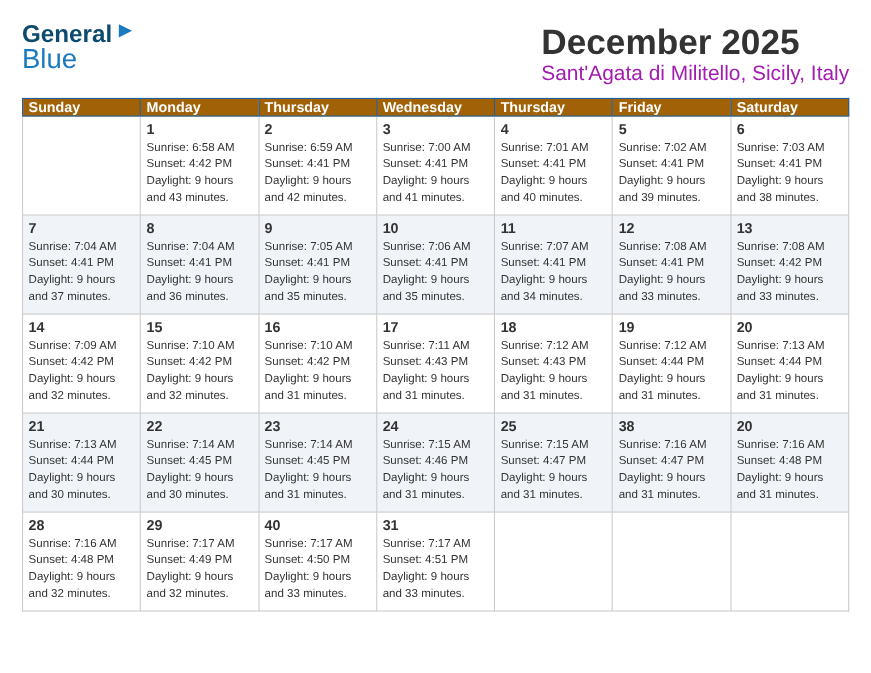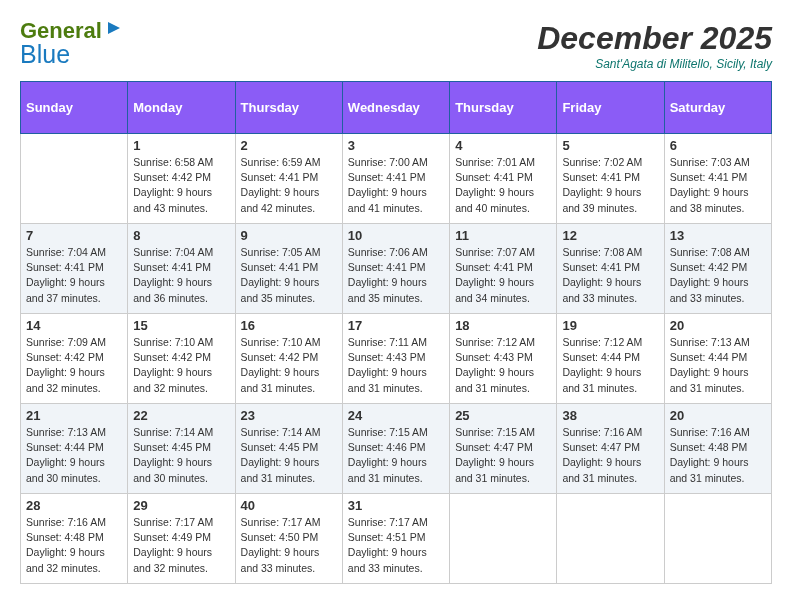--- a/index.html
+++ b/index.html
@@ -17,51 +17,50 @@
       margin-bottom: 10px;
     }
     .logo {
       display: flex;
       flex-direction: column;
       align-items: flex-start;
     }
     .logo-general {
       font-size: 22px;
       font-weight: bold;
-      color: #4d7c0f;
+      color: #0c4a6e;
       line-height: 1;
     }
     .logo-blue {
       font-size: 25px;
       font-weight: normal;
       color: #1a7abf;
       line-height: 1;
     }
     .title-section {
-      text-align: right;
-      font-style: italic;
+      text-align: left;
     }
     .month-title {
       font-size: 32px;
       font-weight: bold;
       color: #333;
     }
     .subtitle {
-      font-size: 12px;
-      color: #0f766e;
+      font-size: 19px;
+      color: #a21caf;
     }
     .calendar {
       width: 100%;
       border-collapse: collapse;
       font-size: 11px;
     }
     .calendar thead th {
-      background-color: #8b5cf6;
+      background-color: #a16207;
       color: #fff;
-      padding: 18px 5px;
+      padding: 0 5px;
       text-align: left;
       font-size: 13px;
       font-weight: bold;
       border: 1px solid #2060a0;
     }
     .calendar tbody td {
       border: 1px solid #ccc;
       vertical-align: top;
       padding: 4px 5px;
       height: 90px;

